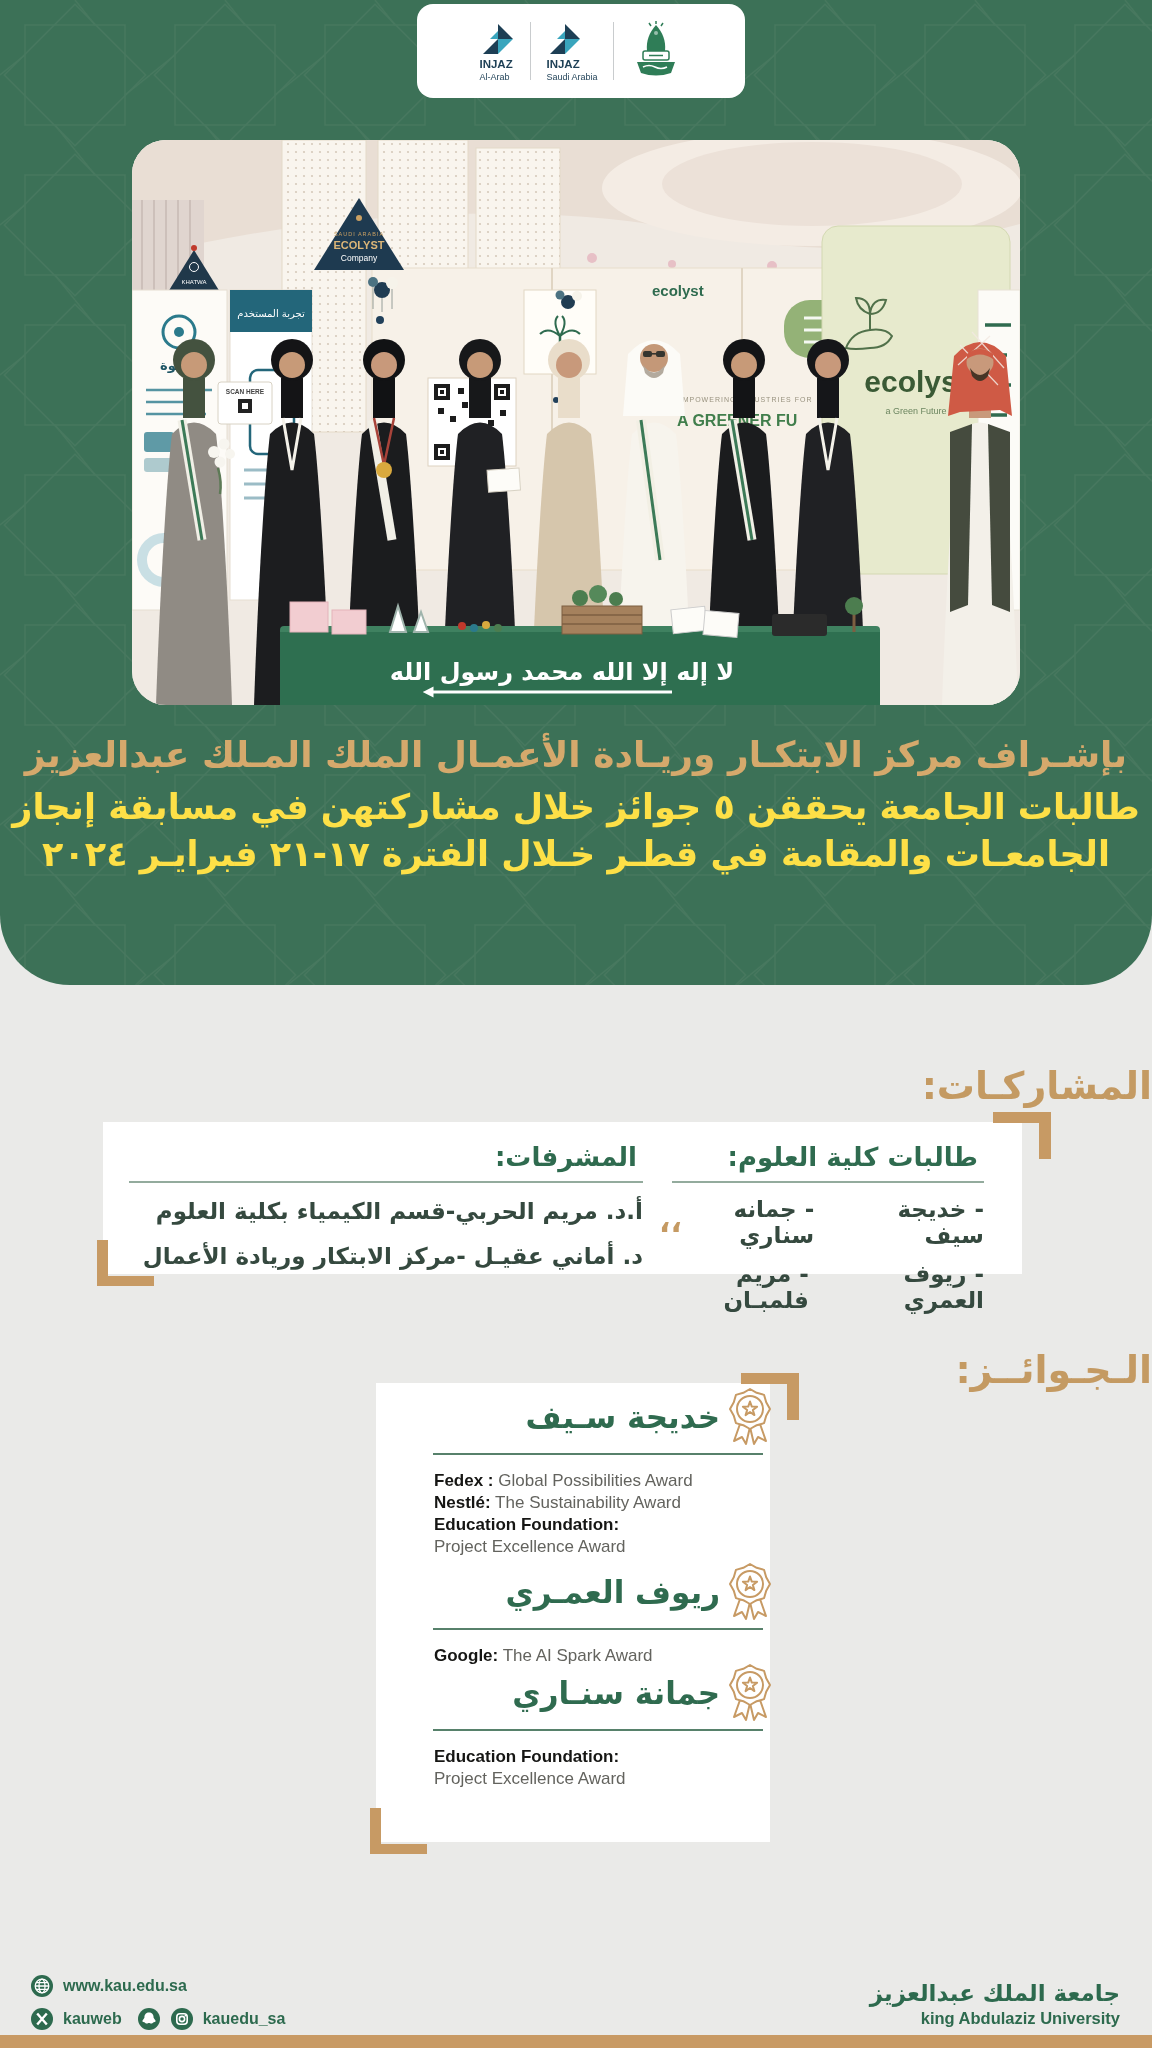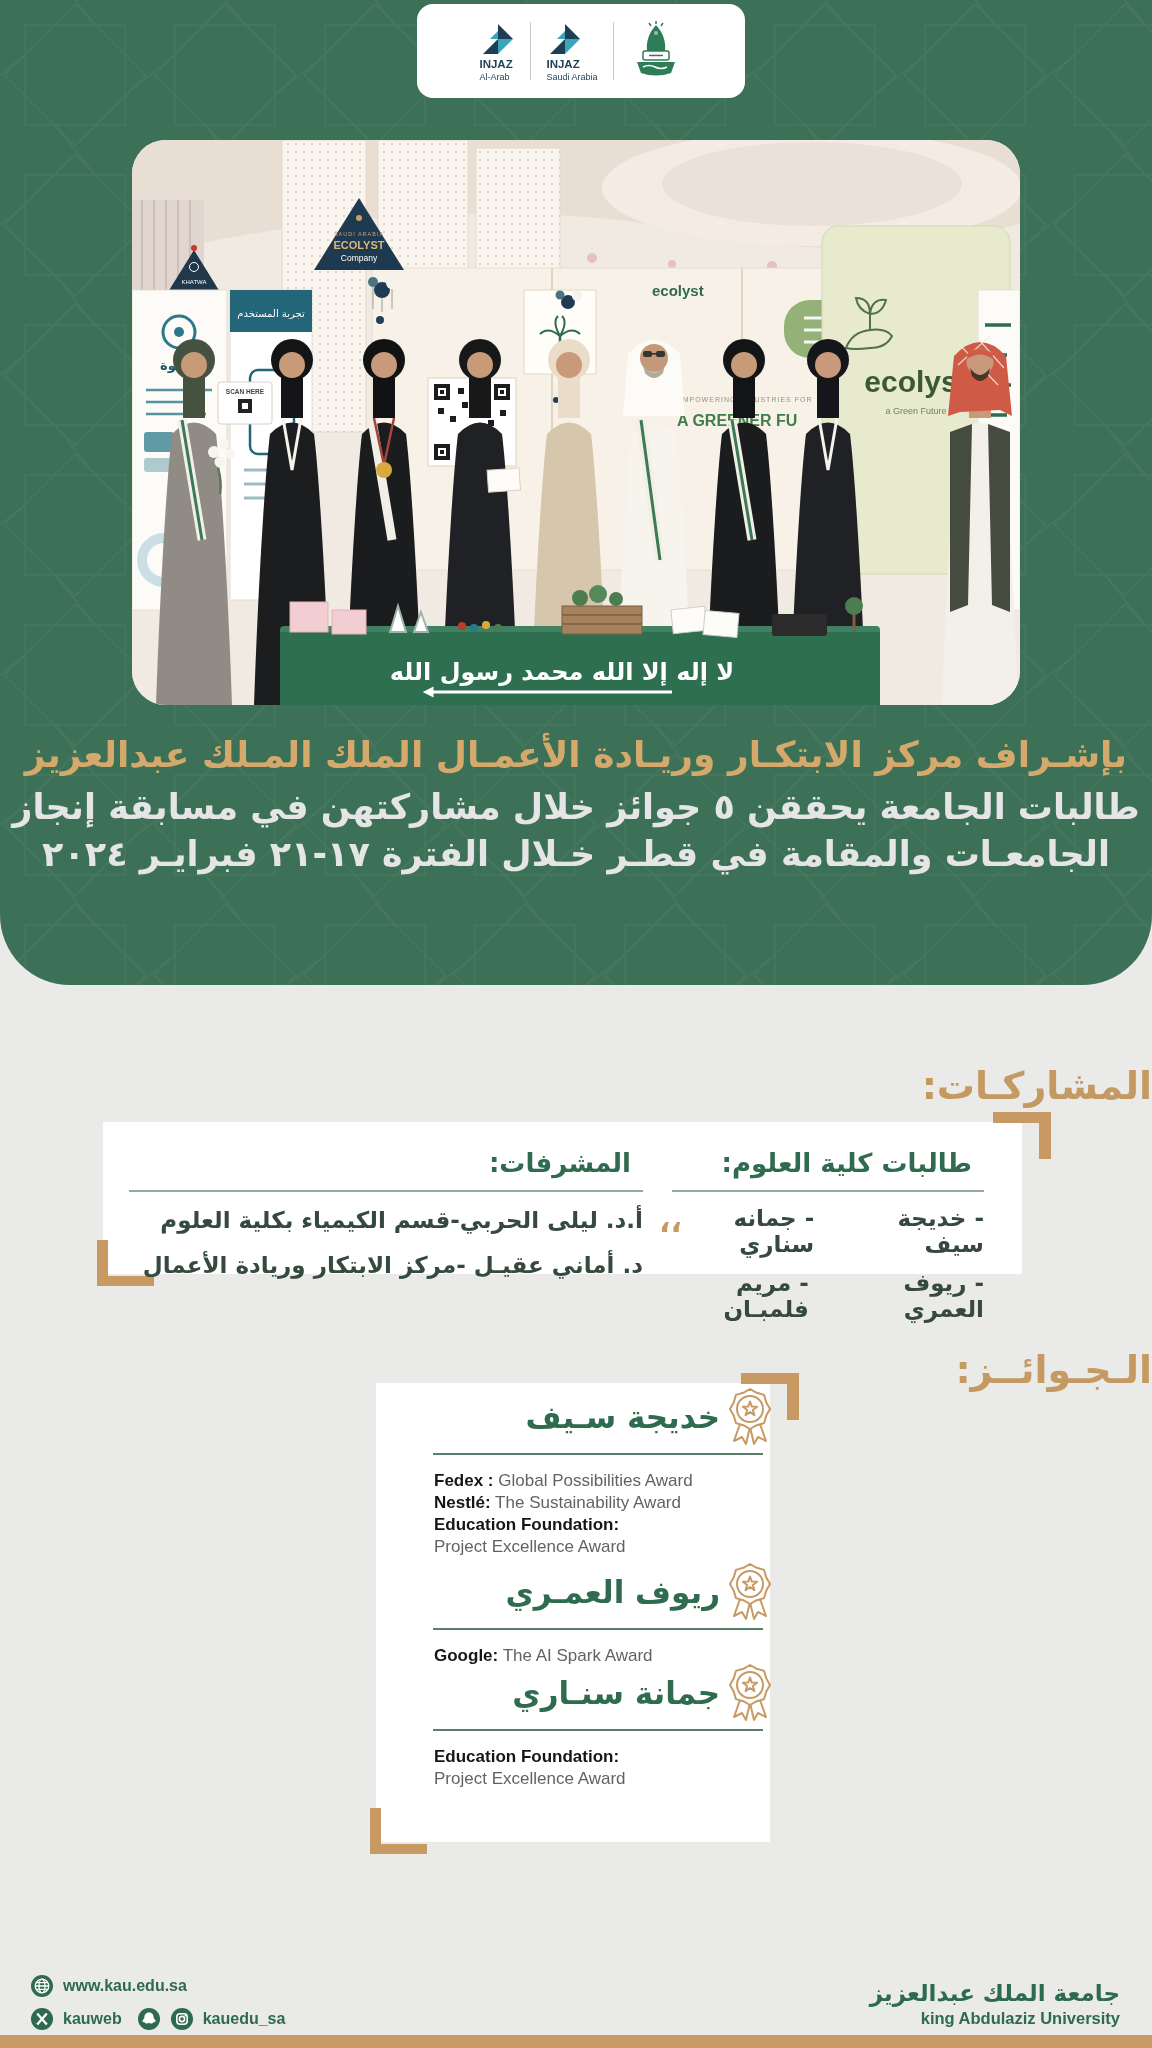--- a/index.html
+++ b/index.html
@@ -15,39 +15,39 @@
              border-radius:16px;display:flex;align-items:center;justify-content:center;gap:15px;}
   .logo-block{display:flex;flex-direction:column;align-items:flex-start;gap:2px;}
   .logo-block .ltxt{font:700 11.5px/12px "Liberation Sans",sans-serif;color:#1d3f55;}
   .logo-block .lsub{font:400 9px/10px "Liberation Sans",sans-serif;color:#1d3f55;}
   .vdiv{width:1px;height:58px;background:#c9ccce;}
   .photo{position:absolute;left:132px;top:140px;width:888px;height:565px;border-radius:34px;
          overflow:hidden;background:#efe8e1;}
   .gold-line{position:absolute;top:731px;left:0;width:100%;text-align:center;
              font:700 36px/48px "DejaVu Sans",sans-serif;color:#d5a96c;direction:rtl;}
   .headline{position:absolute;top:784px;left:0;width:100%;text-align:center;
-            font:700 35px/47px "DejaVu Sans",sans-serif;color:#e5e5e5;direction:rtl;}
+            font:700 35px/47px "DejaVu Sans",sans-serif;color:#fde047;direction:rtl;}
 
   
   .section-title{position:absolute;left:0;width:100%;direction:rtl;
                  color:#c49a62;font:700 38px "DejaVu Sans",sans-serif;}
   .t1{top:1032px;} .t2{top:1316px;}
 
   
   .card{position:absolute;background:#ffffff;}
   .card.participants{left:103px;top:1122px;width:919px;height:152px;}
   .card.awards{left:376px;top:1383px;width:394px;height:459px;}
   .corner{position:absolute;width:46px;height:36px;border:0 solid #c79a64;}
   .corner.tr{top:-10px;right:-29px;border-top-width:11px;border-right-width:12px;}
   .corner.bl{bottom:-12px;left:-6px;border-bottom-width:10px;border-left-width:11px;}
 
   
   .students{position:absolute;top:14px;right:38px;width:312px;direction:rtl;text-align:right;}
   .supervisors{position:absolute;top:14px;left:26px;width:514px;direction:rtl;text-align:right;}
-  .col-h{font:700 26px "DejaVu Sans",sans-serif;color:#2f6b4f;margin:12px;}
+  .col-h{font:700 26px "DejaVu Sans",sans-serif;color:#2f6b4f;margin:6px;}
   .ul{height:2px;background:#93ab9d;margin-top:9px;}
   .prow{display:flex;direction:rtl;gap:36px;font:700 23px "DejaVu Sans",sans-serif;
         color:#35493f;margin-top:13px;}
   .srow{font:700 23px/34px "DejaVu Sans",sans-serif;color:#35493f;margin-top:11px;}
   .quote{position:absolute;left:556px;top:82px;font:700 30px "DejaVu Sans",sans-serif;
          color:#c59a63;}
 
   
   .entry{position:relative;padding-top:0;}
   .e1{padding-top:16px;} .e2{margin-top:16px;} .e3{margin-top:8px;}
@@ -425,21 +425,21 @@
         <span>- ريوف العمري</span>
         <span>- مريم فلمبـان</span>
       </div>
     </div>
 
     <div class="quote ar">،،</div>
 
     <div class="supervisors ar">
       <h3 class="col-h">المشرفات:</h3>
       <div class="ul"></div>
-      <div class="srow">أ.د. ليلى الحربي-قسم الكيمياء بكلية العلوم</div>
+      <div class="srow">أ.د. مريم الحربي-قسم الكيمياء بكلية العلوم</div>
       <div class="srow">د. أماني عقيـل -مركز الابتكار وريادة الأعمال</div>
     </div>
   </div>
 
   <h2 class="section-title t2 ar">الـجـوائــز:</h2>
 
   <svg width="0" height="0" style="position:absolute" aria-hidden="true">
     <defs>
       <g id="medalg" fill="none" stroke="#c79a64" stroke-width="2" stroke-linejoin="round">
         <path d="M-10,15 L-16,32 L-8,28 L-4,35 L0,18 Z"></path>

